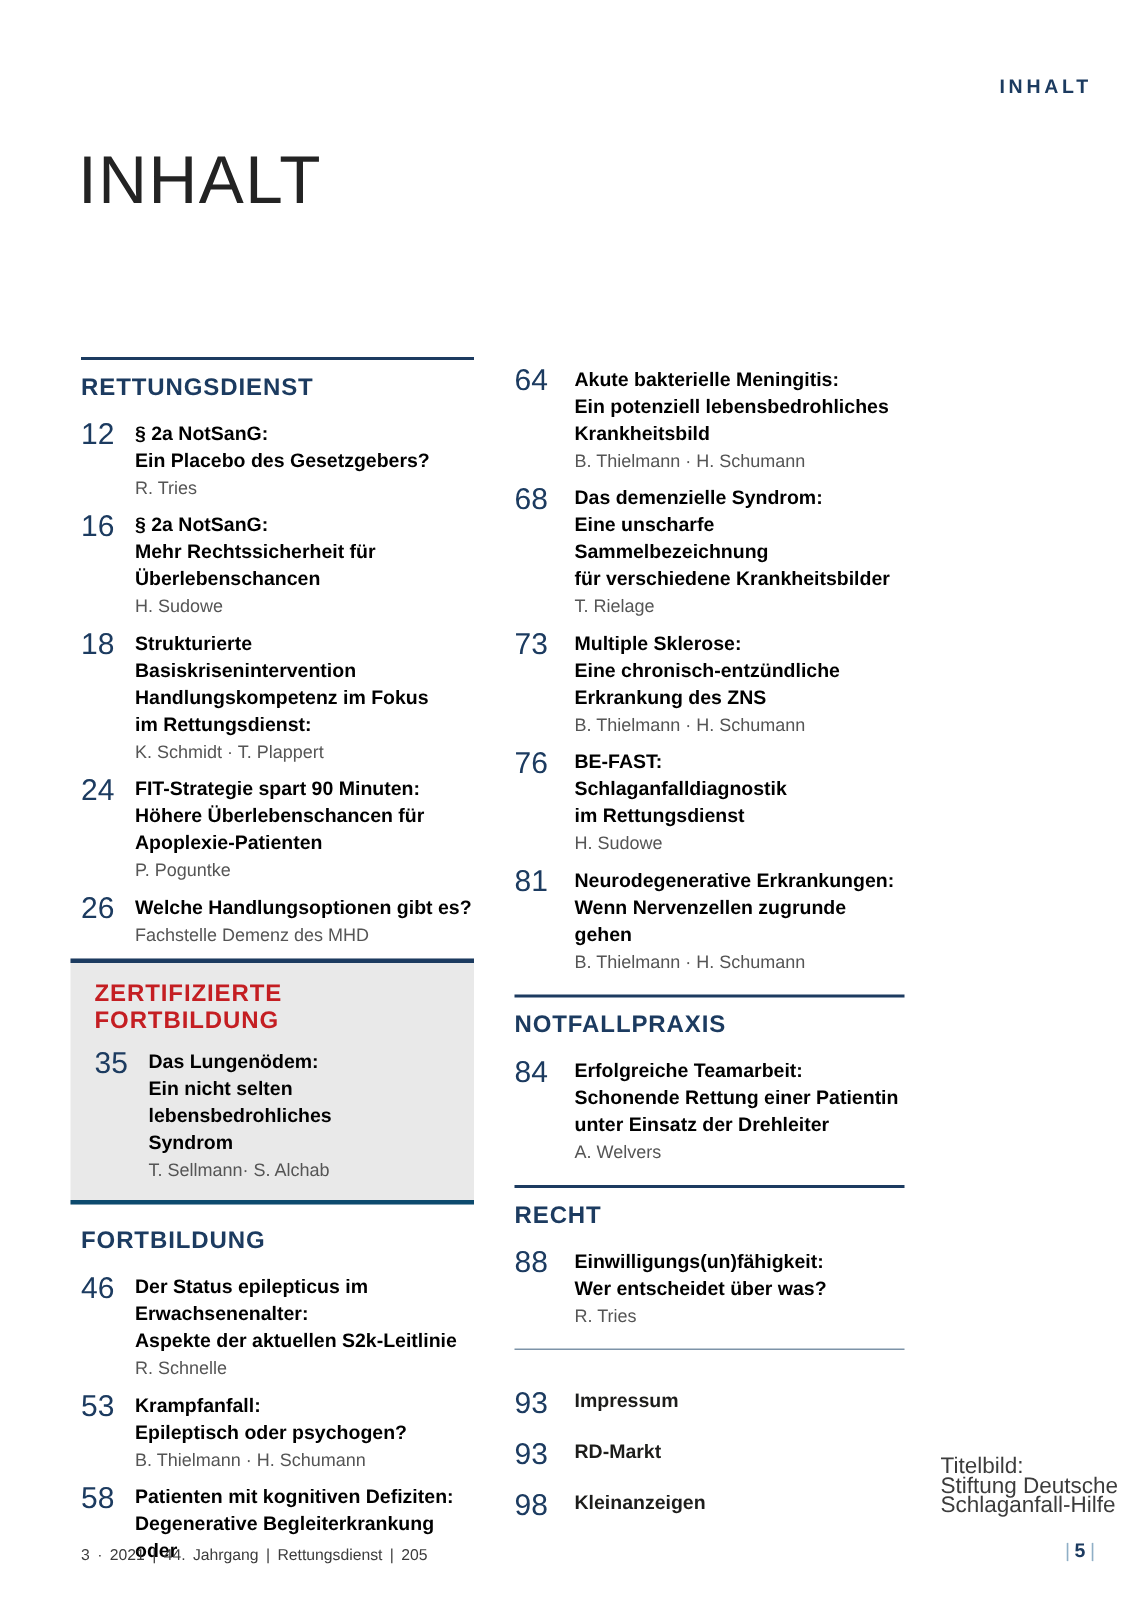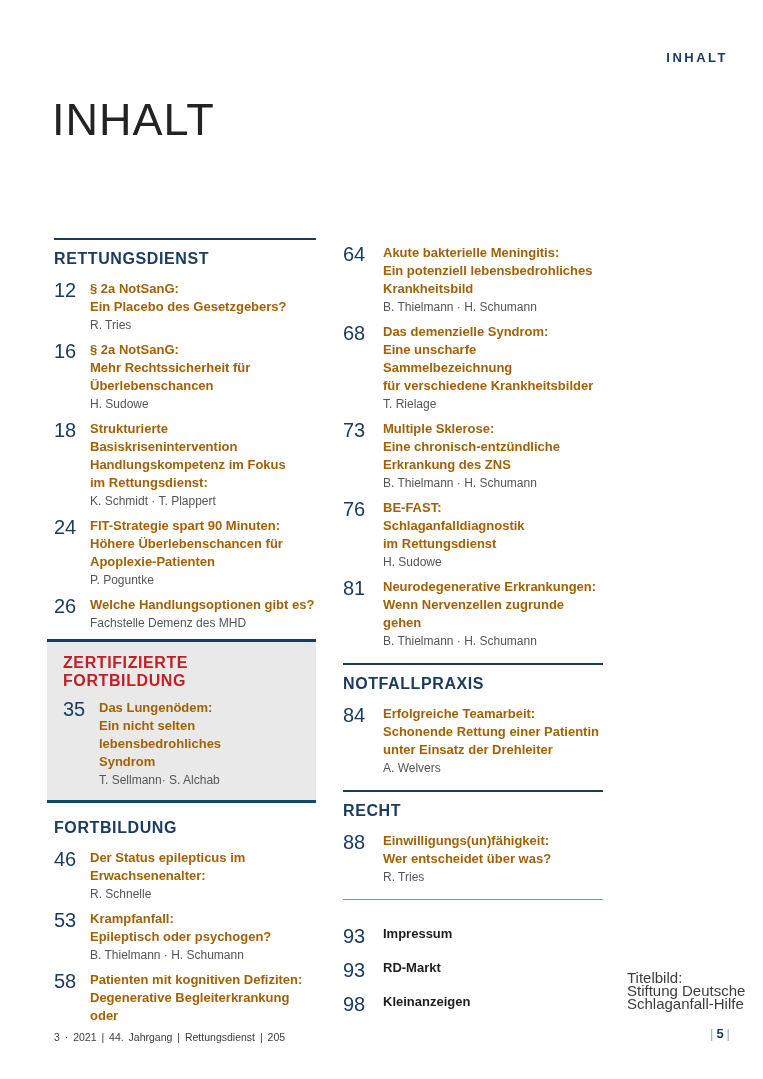--- a/index.html
+++ b/index.html
@@ -25,21 +25,21 @@
     margin:10px 0 12px 0;font-size:16px;font-weight:bold;
     color:#1c3b60;letter-spacing:0.6px;
   }
   .entry{display:flex;margin-bottom:8px;}
   .num{
     flex:none;width:36px;font-size:20px;line-height:20px;
     font-weight:500;color:#1c3b60;
   }
   .col-right .num{width:40px;}
   .etext{flex:1;}
-  .tline{font-size:13px;line-height:18px;font-weight:bold;color:#a16207;}
+  .tline{font-size:13px;line-height:18px;font-weight:bold;color:#000000;}
   .authors{margin-top:2px;font-size:12px;line-height:15px;color:#555555;}
   .cert-box{
     margin:6px 0 0 -7px;background:#e9e9e9;
     border-top:3px solid #1c3b60;border-bottom:3px solid #0c4a6e;
     padding:10px 8px 12px 16px;
   }
   .cert-heading{
     font-size:16px;font-weight:bold;color:#c41e22;
     letter-spacing:0.6px;margin:2px 0 9px 0;
   }
@@ -128,20 +128,21 @@
             <div class="authors">T. Sellmann· S. Alchab</div>
           </div>
         </div>
       </div>
       <div class="sec-heading">FORTBILDUNG</div>
       <div class="entry">
         <span class="num">46</span>
         <div class="etext">
           <div class="tline">Der Status epilepticus im</div>
           <div class="tline">Erwachsenenalter:</div>
+          <div class="tline">Aspekte der aktuellen S2k-Leitlinie</div>
           <div class="authors">R. Schnelle</div>
         </div>
       </div>
       <div class="entry">
         <span class="num">53</span>
         <div class="etext">
           <div class="tline">Krampfanfall:</div>
           <div class="tline">Epileptisch oder psychogen?</div>
           <div class="authors">B. Thielmann · H. Schumann</div>
         </div>

